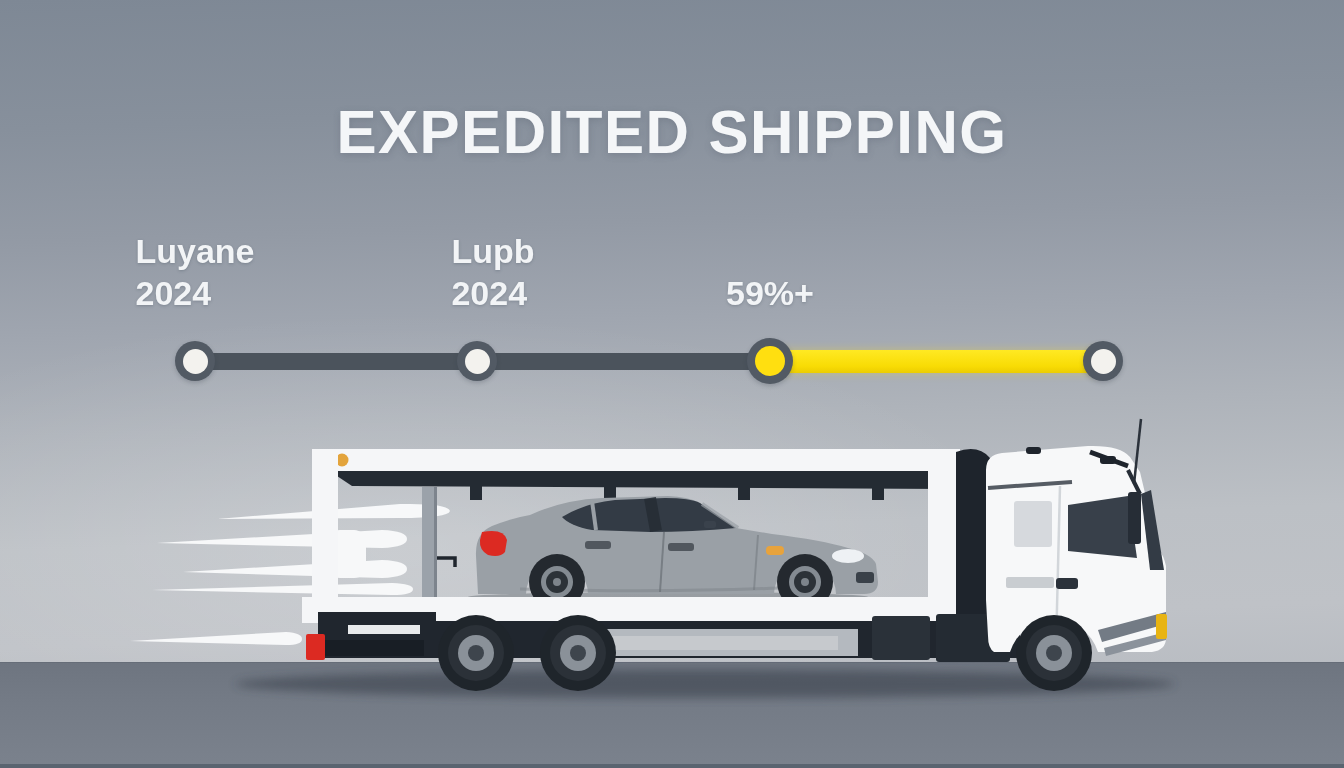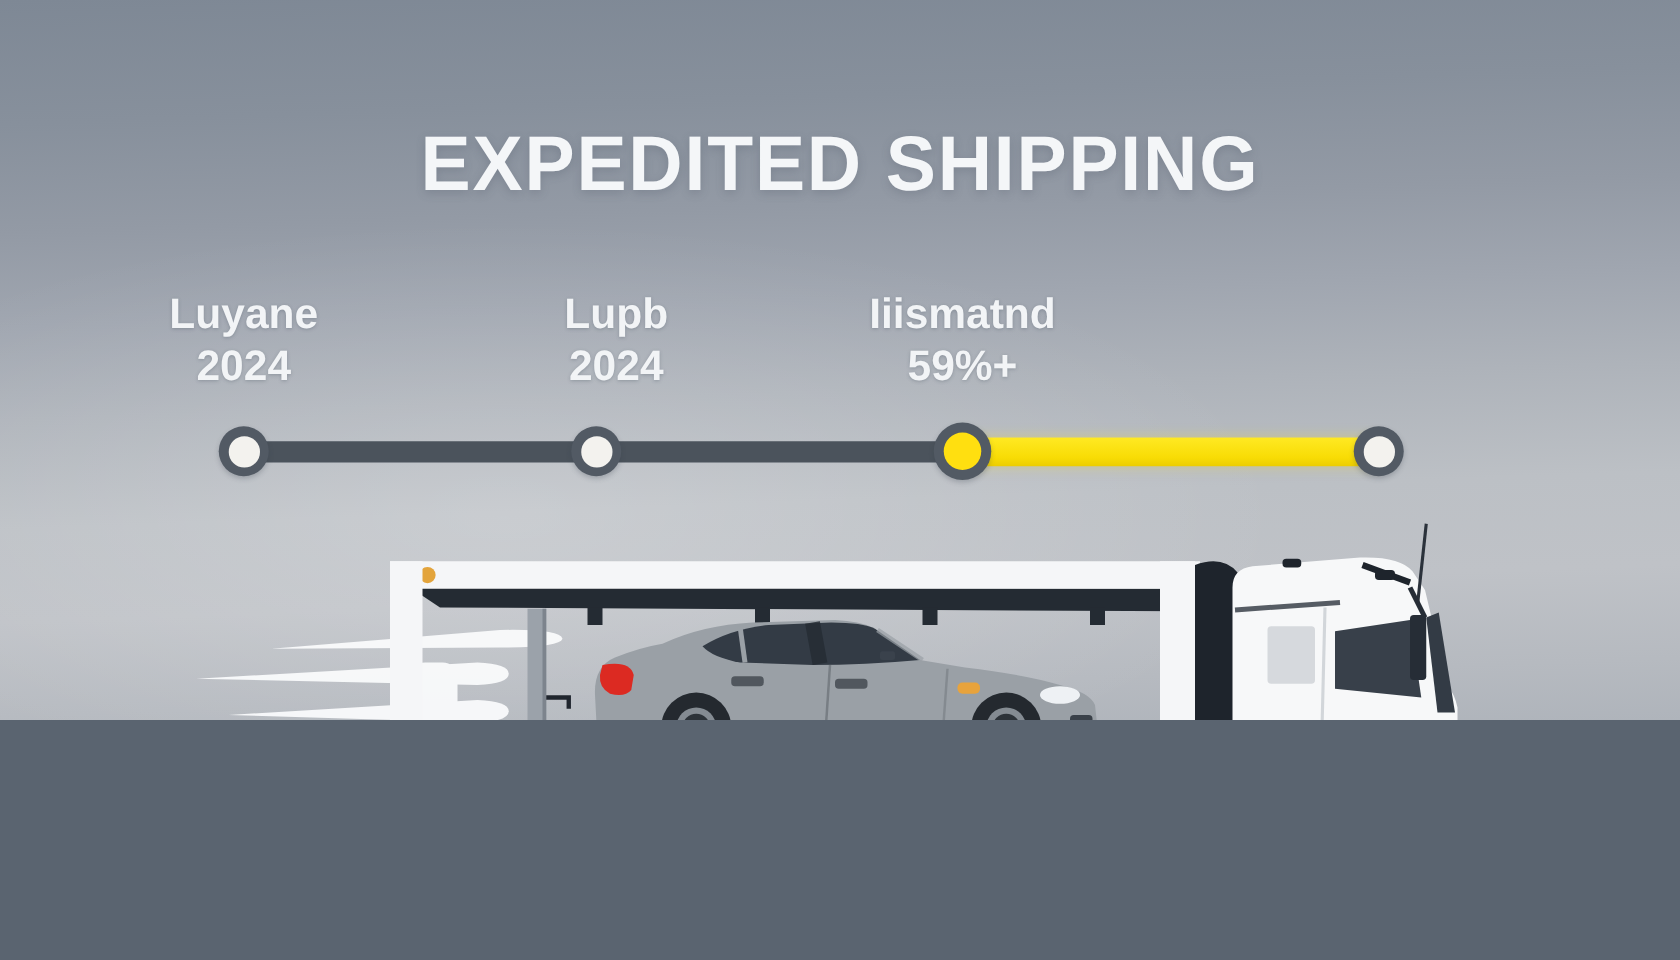--- a/index.html
+++ b/index.html
@@ -1,36 +1,36 @@
 <!DOCTYPE html>
 <html><head>
 <meta charset="utf-8">
 <style>
   html,body{margin:0;padding:0;background:#5a6470;}
   .stage{
-    position:relative;width:1344px;height:576px;overflow:hidden;
+    position:relative;width:1344px;height:764px;overflow:hidden;
     font-family:"Liberation Sans","DejaVu Sans",sans-serif;
     background:
       radial-gradient(ellipse 900px 340px at 30% 72%, rgba(255,255,255,0.20), rgba(255,255,255,0) 70%),
       linear-gradient(178deg,#7e8895 0%,#87909c 16%,#939aa5 30%,#a0a6b0 42%,#aeb3ba 54%,#bcc0c5 68%,#bfc2c7 80%,#b6bac0 92%,#afb4bb 100%);
   }
   .ground{
     position:absolute;left:0;top:662px;width:1344px;height:106px;
     background:linear-gradient(180deg,#6e7580 0%,#747b86 38%,#7b828d 100%);
     border-top:1px solid rgba(40,48,60,0.25);
   }
   .title{
     position:absolute;left:0;top:96px;width:1344px;margin:0;
     text-align:center;color:#f4f6f8;font-size:62px;font-weight:700;
     letter-spacing:1.5px;transform:scaleX(0.97);
     text-shadow:0 2px 8px rgba(70,80,95,0.25);
   }
   .milestone-label{
     position:absolute;top:230px;transform:translateX(-50%);
-    text-align:center;color:#f2f4f6;font-size:34px;font-weight:700;
+    text-align:left;color:#f2f4f6;font-size:34px;font-weight:700;
     line-height:1.24;text-shadow:0 1px 3px rgba(60,72,86,0.3);white-space:nowrap;
   }
   .ml-1{left:195px}.ml-2{left:493px}.ml-3{left:770px}.ml-4{left:1102px}
   .tl-bar-gray{
     position:absolute;left:195px;top:353px;width:578px;height:17px;
     background:#4b535c;border-radius:3px;
   }
   .tl-bar-yellow{
     position:absolute;left:770px;top:350px;width:334px;height:23px;
     background:linear-gradient(180deg,#ffe923 0%,#f8dc05 70%,#eccd00 100%);
@@ -75,21 +75,21 @@
 
     <div class="milestone-label ml-1">
       <span>Luyane</span><br>
       <span>2024</span>
     </div>
     <div class="milestone-label ml-2">
       <span>Lupb</span><br>
       <span>2024</span>
     </div>
     <div class="milestone-label ml-3">
-      <span>Iiismatnd</span><br>
+      <br>
       <span>59%+</span>
     </div>
     <div class="milestone-label ml-4">
       <br>
     </div>
   </div>
 
   <svg class="scene" viewBox="0 0 1344 768">
     <defs>
       <filter id="soft" x="-30%" y="-30%" width="160%" height="160%">

